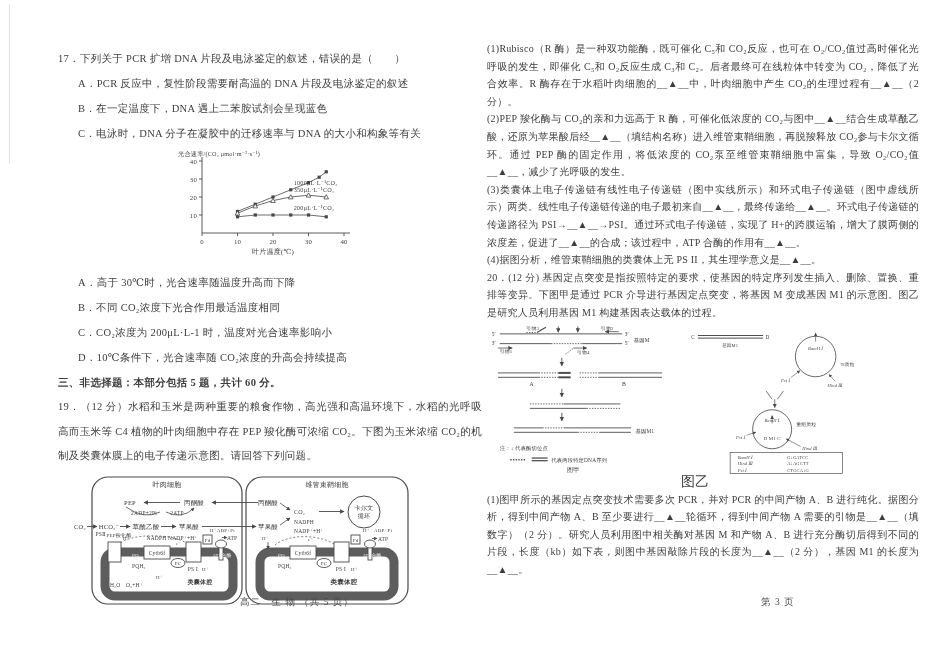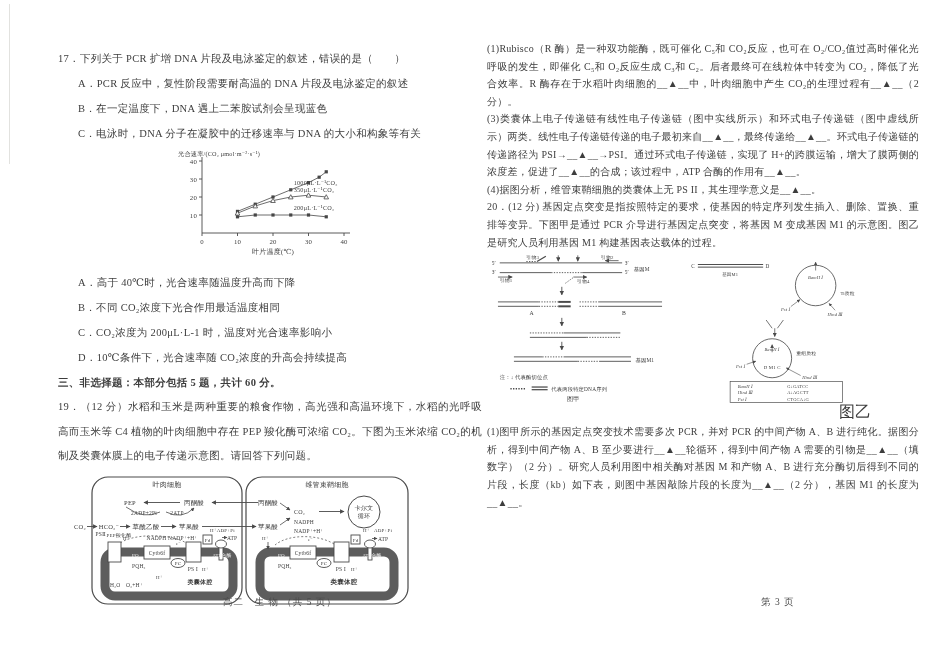--- a/index.html
+++ b/index.html
@@ -19,21 +19,21 @@
   .para{font-size:10.5px;line-height:24.5px;letter-spacing:.3px;text-align:justify;}
   .col-right .para{font-size:10px;line-height:17.6px;letter-spacing:.25px;}
   .chart-wrap{margin:3px 0 1px 118px;}
   .celldiag-wrap{margin:5px 0 0 14px;}
   .figrow{display:flex;gap:14px;align-items:flex-start;margin:3px 0 2px 2px;height:150px;}
   svg text{font-family:"Liberation Serif","DejaVu Serif",serif;fill:#3d3d3d;letter-spacing:.2px;}
   svg .it{font-style:italic;}
   svg .wh{fill:#f2f2f2;}
   svg .bld{font-weight:bold;}
   .footer{position:absolute;top:596px;font-size:9.5px;letter-spacing:1px;color:#4a4a4a;}
-  .footer-left{left:223px;}
+  .footer-left{left:240px;}
   .footer-right{left:733px;margin-left:28px;}
 </style>
 </head>
 <body>
 
 <div class="scan-edge-left"></div>
 
 <div class="col col-left">
   <div class="ln">17．下列关于 PCR 扩增 DNA 片段及电泳鉴定的叙述，错误的是（　　）</div>
   <div class="ln opt">A．PCR 反应中，复性阶段需要耐高温的 DNA 片段及电泳鉴定的叙述</div>
@@ -85,21 +85,21 @@
         <rect x="59.9" y="66.20000000000002" width="3.2" height="3.2" fill="#474747"></rect>
         <rect x="77.65" y="64.4" width="3.2" height="3.2" fill="#474747"></rect>
         <rect x="95.4" y="64.4" width="3.2" height="3.2" fill="#474747"></rect>
         <rect x="113.15" y="64.4" width="3.2" height="3.2" fill="#474747"></rect>
         <rect x="130.9" y="64.4" width="3.2" height="3.2" fill="#474747"></rect>
         <rect x="148.65" y="66.20000000000002" width="3.2" height="3.2" fill="#474747"></rect>
         <text x="117.75" y="61" font-size="6.2">200μL·L⁻¹CO₂</text>
       </svg>
   </div>
 
-  <div class="ln opt">A．高于 40℃时，光合速率随温度升高而下降</div>
+  <div class="ln opt">A．高于 30℃时，光合速率随温度升高而下降</div>
   <div class="ln opt">B．不同 CO₂浓度下光合作用最适温度相同</div>
   <div class="ln opt">C．CO₂浓度为 200μL·L-1 时，温度对光合速率影响小</div>
   <div class="ln opt">D．10℃条件下，光合速率随 CO₂浓度的升高会持续提高</div>
   <div class="ln sec">三、非选择题：本部分包括 5 题，共计 60 分。</div>
   <div class="para">19．（12 分）水稻和玉米是两种重要的粮食作物，高光强和高温环境下，水稻的光呼吸高而玉米等 C4 植物的叶肉细胞中存在 PEP 羧化酶可浓缩 CO₂。下图为玉米浓缩 CO₂的机制及类囊体膜上的电子传递示意图。请回答下列问题。</div>
 
   <div class="celldiag-wrap">
   <svg width="348" height="133" viewBox="0 0 348 133">
     <defs>
       <marker id="cd-ah" viewBox="0 0 8 8" refX="7" refY="4" markerWidth="5" markerHeight="5" orient="auto">
@@ -196,20 +196,21 @@
     <line x1="300" y1="64.5" x2="305" y2="64.5" stroke="#4a4a4a" stroke-width="0.8" marker-end="url(#cd-ah)"></line>
     <text x="306" y="67" font-size="5.5">ATP</text>
     <text x="300" y="82.5" font-size="4.8" text-anchor="middle" class="wh">ATP合酶</text>
     <text x="272" y="110" font-size="6.5" text-anchor="middle" class="bld">类囊体腔</text>
   </svg>
   </div>
 </div>
 
 <div class="col col-right">
   <div class="para">(1)Rubisco（R 酶）是一种双功能酶，既可催化 C₅和 CO₂反应，也可在 O₂/CO₂值过高时催化光呼吸的发生，即催化 C₅和 O₂反应生成 C₃和 C₂。后者最终可在线粒体中转变为 CO₂，降低了光合效率。R 酶存在于水稻叶肉细胞的__▲__中，叶肉细胞中产生 CO₂的生理过程有__▲__（2 分）。</div>
+  <div class="para">(2)PEP 羧化酶与 CO₂的亲和力远高于 R 酶，可催化低浓度的 CO₂与图中__▲__结合生成草酰乙酸，还原为苹果酸后经__▲__（填结构名称）进入维管束鞘细胞，再脱羧释放 CO₂参与卡尔文循环。通过 PEP 酶的固定作用，将低浓度的 CO₂泵至维管束鞘细胞中富集，导致 O₂/CO₂值__▲__，减少了光呼吸的发生。</div>
   <div class="para">(3)类囊体上电子传递链有线性电子传递链（图中实线所示）和环式电子传递链（图中虚线所示）两类。线性电子传递链传递的电子最初来自__▲__，最终传递给__▲__。环式电子传递链的传递路径为 PSI→__▲__→PSI。通过环式电子传递链，实现了 H+的跨膜运输，增大了膜两侧的浓度差，促进了__▲__的合成；该过程中，ATP 合酶的作用有__▲__。</div>
   <div class="para">(4)据图分析，维管束鞘细胞的类囊体上无 PS II，其生理学意义是__▲__。</div>
   <div class="para">20．(12 分) 基因定点突变是指按照特定的要求，使基因的特定序列发生插入、删除、置换、重排等变异。下图甲是通过 PCR 介导进行基因定点突变，将基因 M 变成基因 M1 的示意图。图乙是研究人员利用基因 M1 构建基因表达载体的过程。</div>
 
   <div class="figrow">
 
     <svg width="182" height="149" viewBox="0 0 205 168">
       <defs>
         <marker id="gj-ah" viewBox="0 0 8 8" refX="7" refY="4" markerWidth="5.5" markerHeight="5.5" orient="auto">
           <path d="M0 0L8 4L0 8z" fill="#4a4a4a"></path>
@@ -311,19 +312,19 @@
 
       <rect x="56" y="170" width="150" height="28" fill="none" stroke="#4a4a4a" stroke-width="0.9"></rect>
       <text x="66" y="178" font-size="6" class="it">BamH Ⅰ</text>
       <text x="132" y="178" font-size="6">G↓GATCC</text>
       <text x="66" y="187" font-size="6" class="it">Hind Ⅲ</text>
       <text x="132" y="187" font-size="6">A↓AGCTT</text>
       <text x="66" y="196" font-size="6" class="it">Pst Ⅰ</text>
       <text x="132" y="196" font-size="6">CTGCA↓G</text>
     </svg>
   </div>
-  <div style="width:190px;margin-left:194px;text-align:right;font-size:16px;margin-top:-4px;">图乙</div>
+  <div style="width:190px;margin-left:194px;text-align:left;font-size:14px;margin-top:-4px;">图乙</div>
 
   <div class="para">(1)图甲所示的基因定点突变技术需要多次 PCR，并对 PCR 的中间产物 A、B 进行纯化。据图分析，得到中间产物 A、B 至少要进行__▲__轮循环，得到中间产物 A 需要的引物是__▲__（填数字）（2 分）。研究人员利用图中相关酶对基因 M 和产物 A、B 进行充分酶切后得到不同的片段，长度（kb）如下表，则图中基因敲除片段的长度为__▲__（2 分），基因 M1 的长度为__▲__。</div>
 </div>
 
 <div class="footer footer-left">高二　生 物 （共 5 页）</div>
 <div class="footer footer-right">第 3 页</div>
 
 </body></html>

